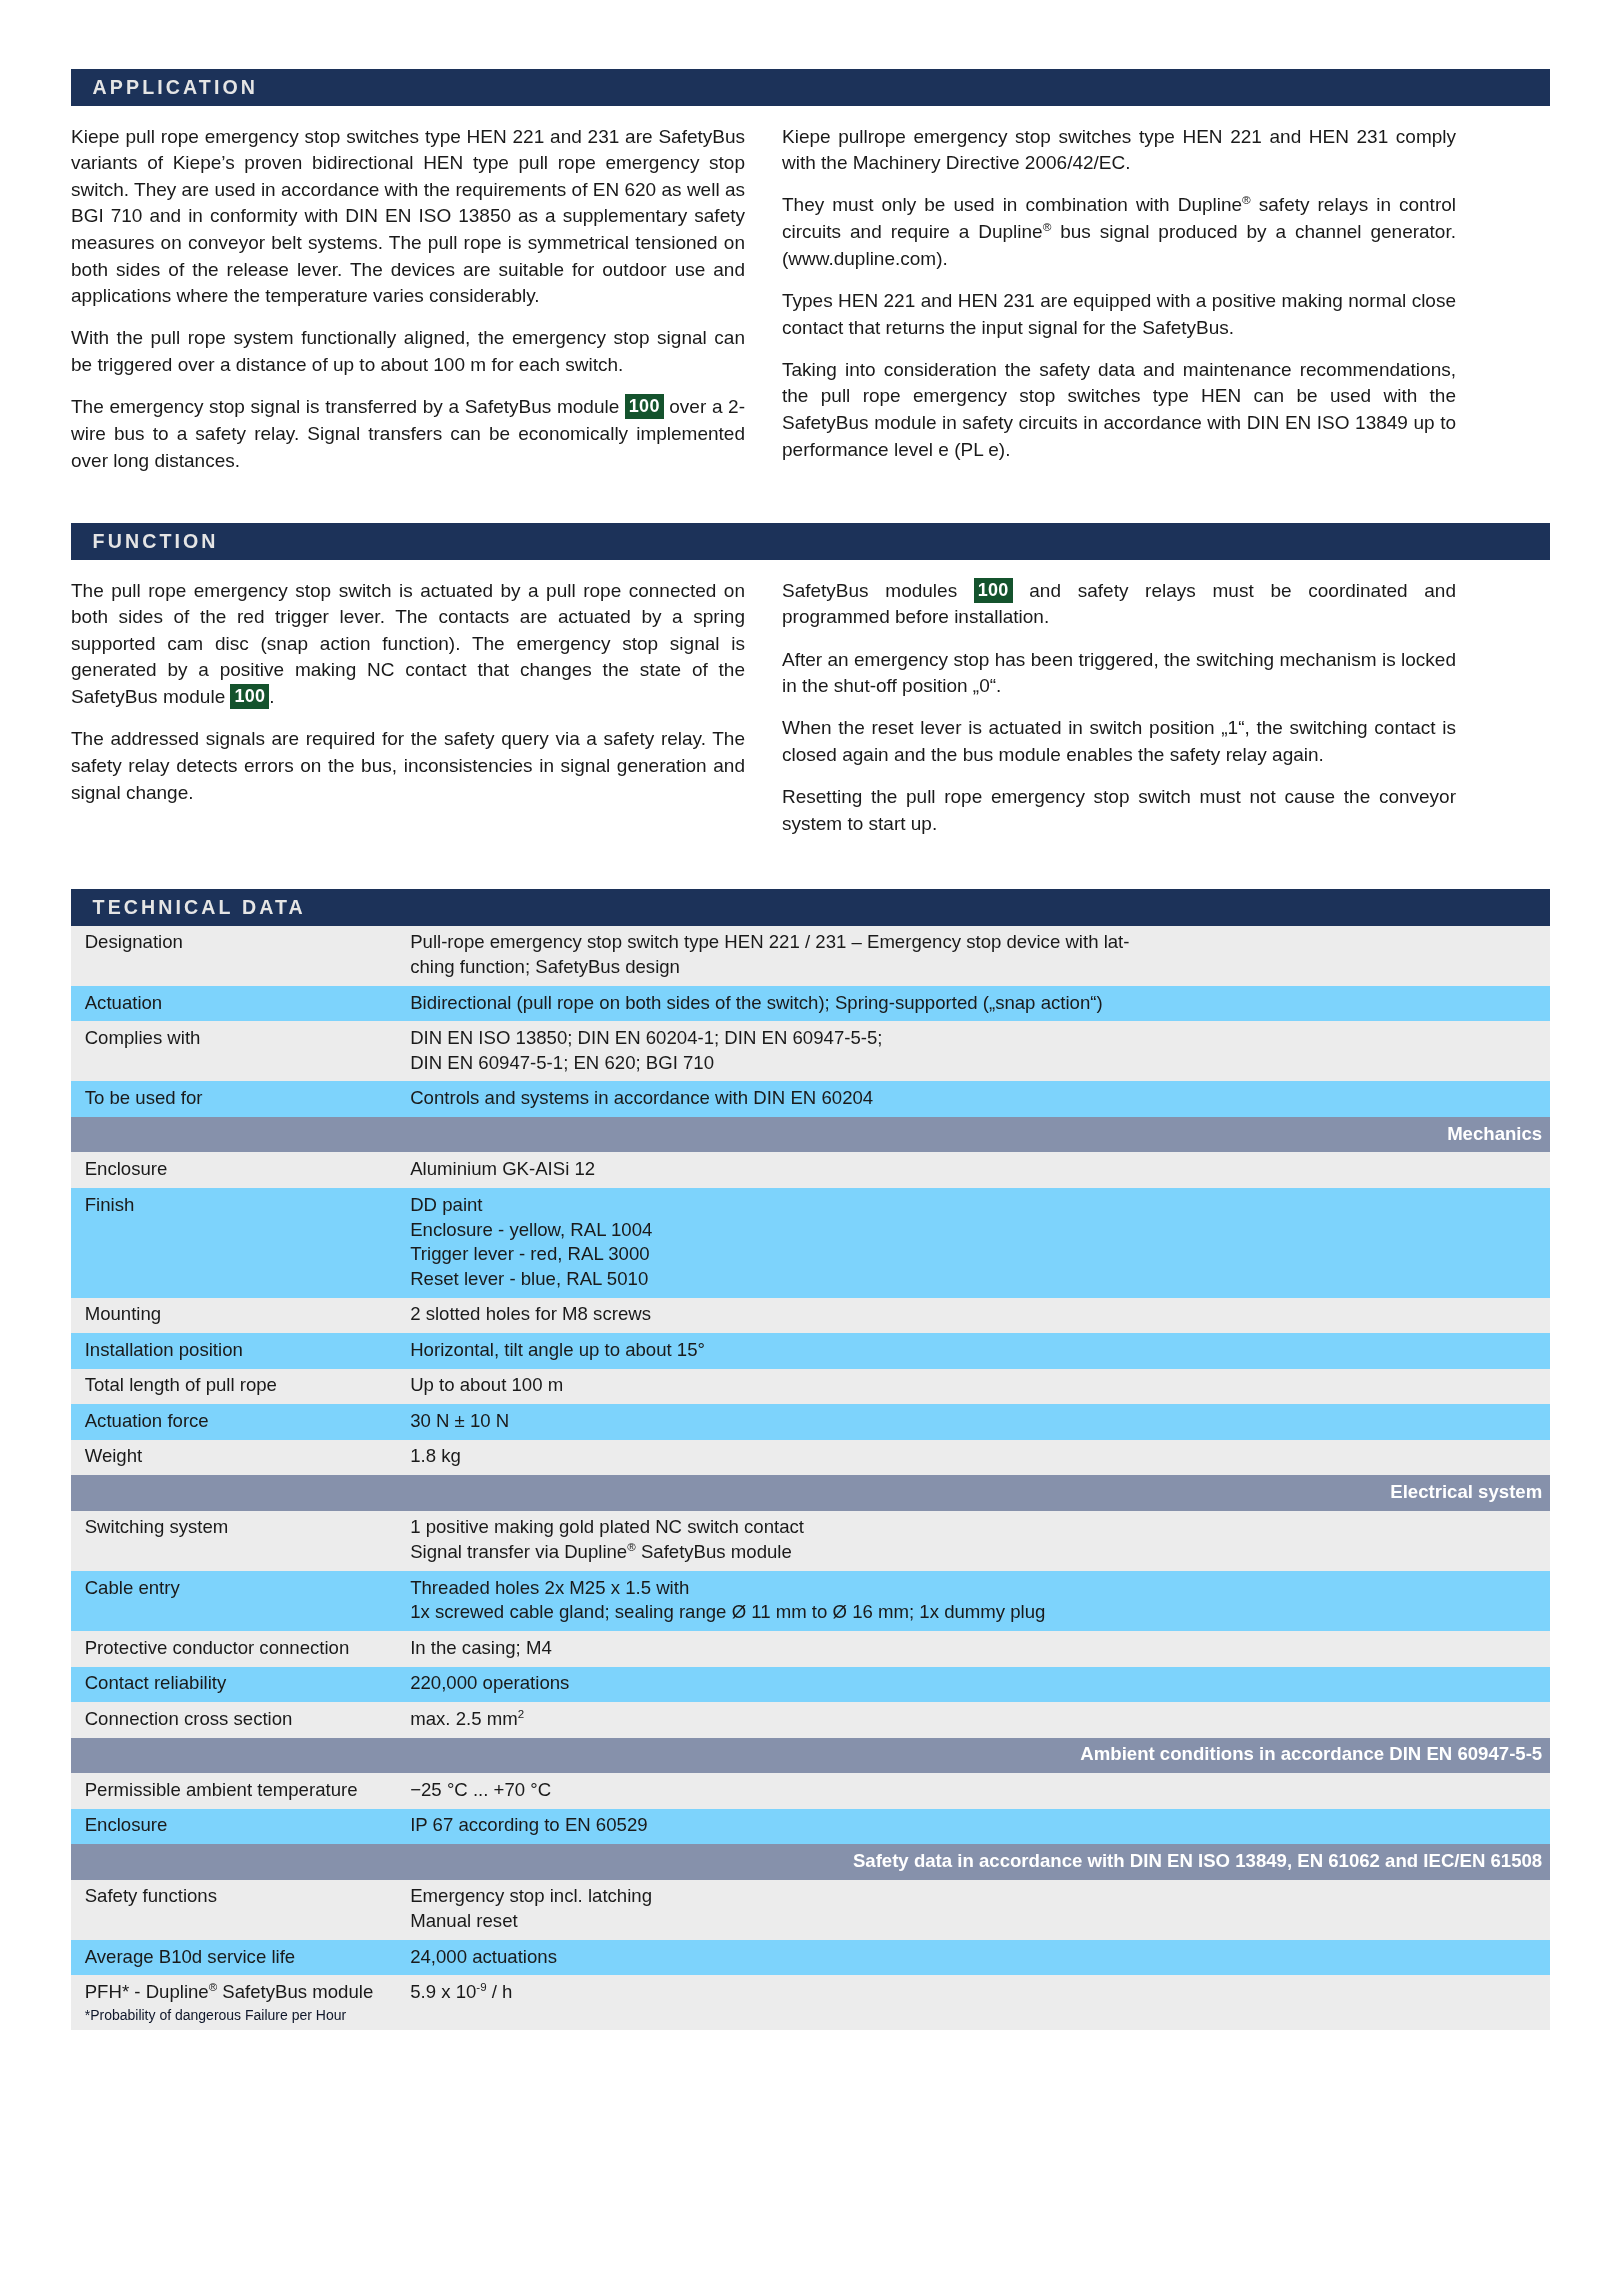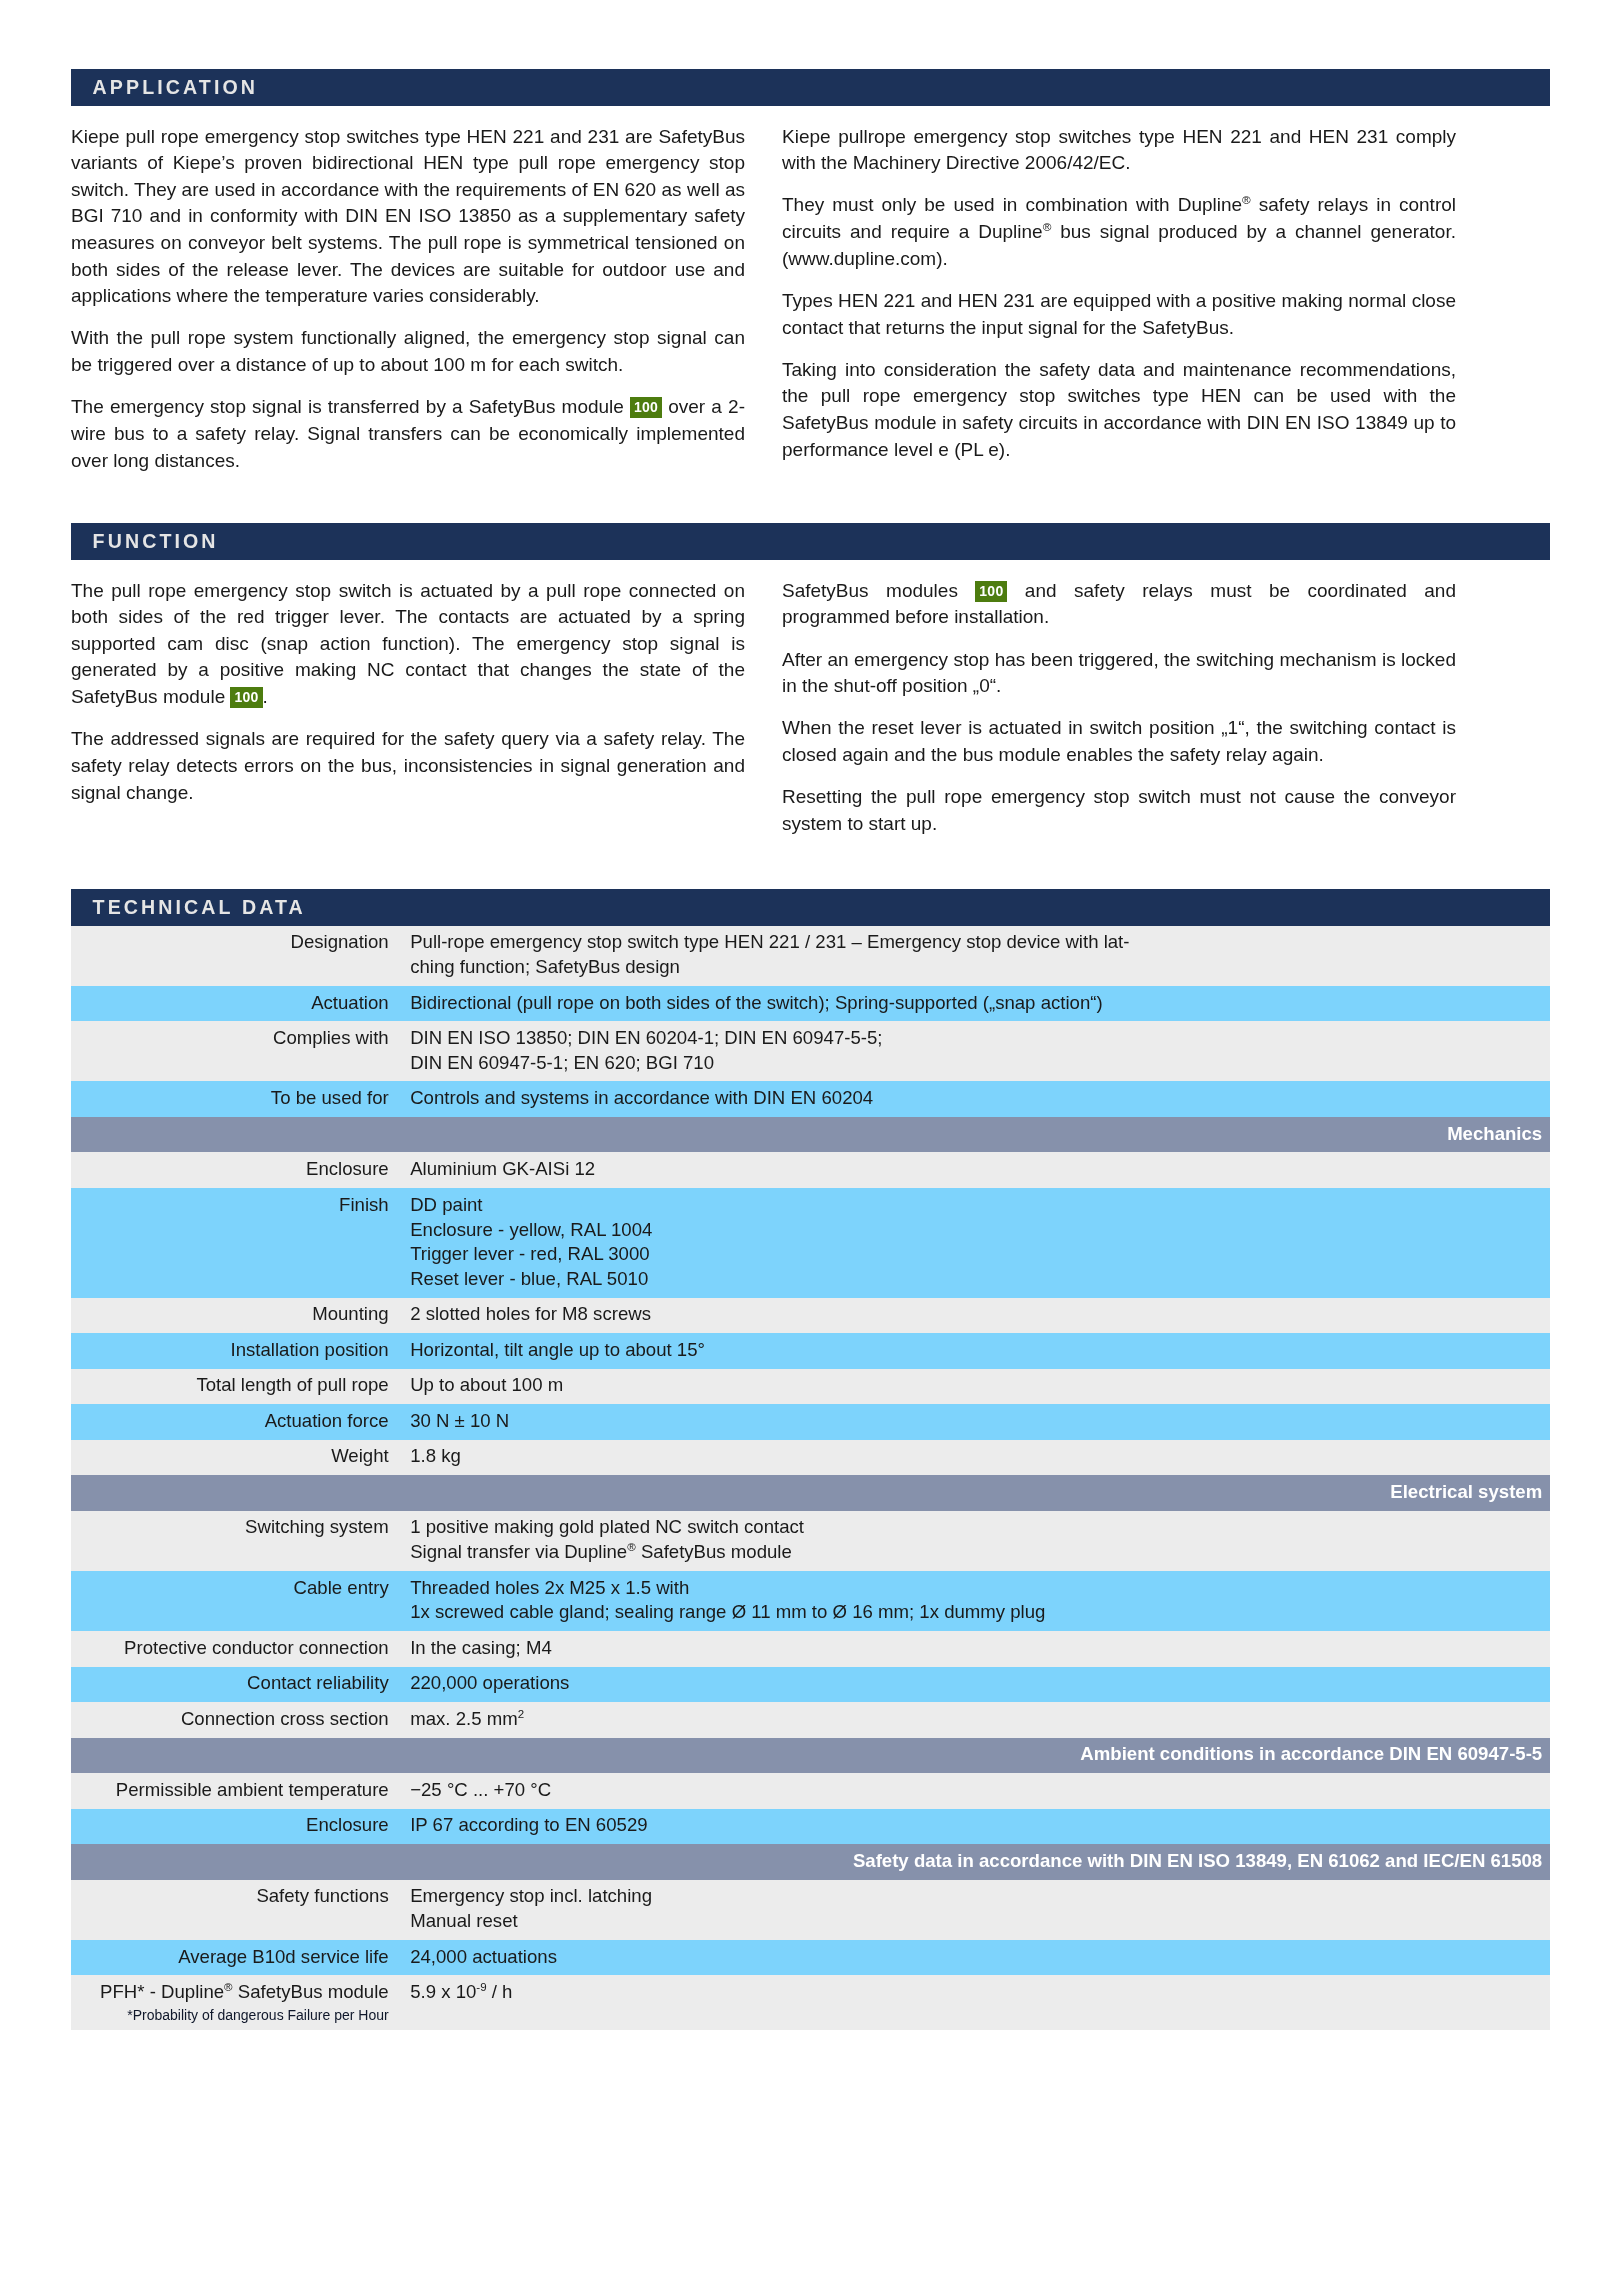--- a/index.html
+++ b/index.html
@@ -48,44 +48,44 @@
     margin: 0 0 15.7px 0;
     font-size: 19px;
     line-height: 1.40;
     text-align: justify;
     color: #1a1a1a;
   }
   .col p:last-child { margin-bottom: 0; }
 
   .badge100 {
     display: inline-block;
-    background: #4d7c0f;
+    background: #14532d;
     color: #ffffff;
-    font-size: 14px;
+    font-size: 18px;
     font-weight: bold;
     line-height: 1;
     padding: 2.9px 3.9px 3.9px 3.9px;
     vertical-align: 1px;
     letter-spacing: 0.3px;
   }
   sup { font-size: 0.62em; vertical-align: super; line-height: 0; }
 
   
   .tbl {
     width: 100%;
     border-collapse: collapse;
     font-size: 18.6px;
     table-layout: fixed;
   }
   .tbl td {
     padding: 4.9px 7.8px 5.9px 13.7px;
     vertical-align: top;
     line-height: 1.33;
   }
-  .tbl td.k { width: 304px; text-align: right; }
+  .tbl td.k { width: 304px; }
   .tbl tr.alt td { background: #ececec; }
   .tbl tr.plain td { background: #7dd3fc; }
   .tbl tr.sub td {
     background: #8691ab;
     color: #ffffff;
     font-weight: bold;
     padding-top: 4.9px;
     padding-bottom: 5.9px;
     text-align: right;
   }

